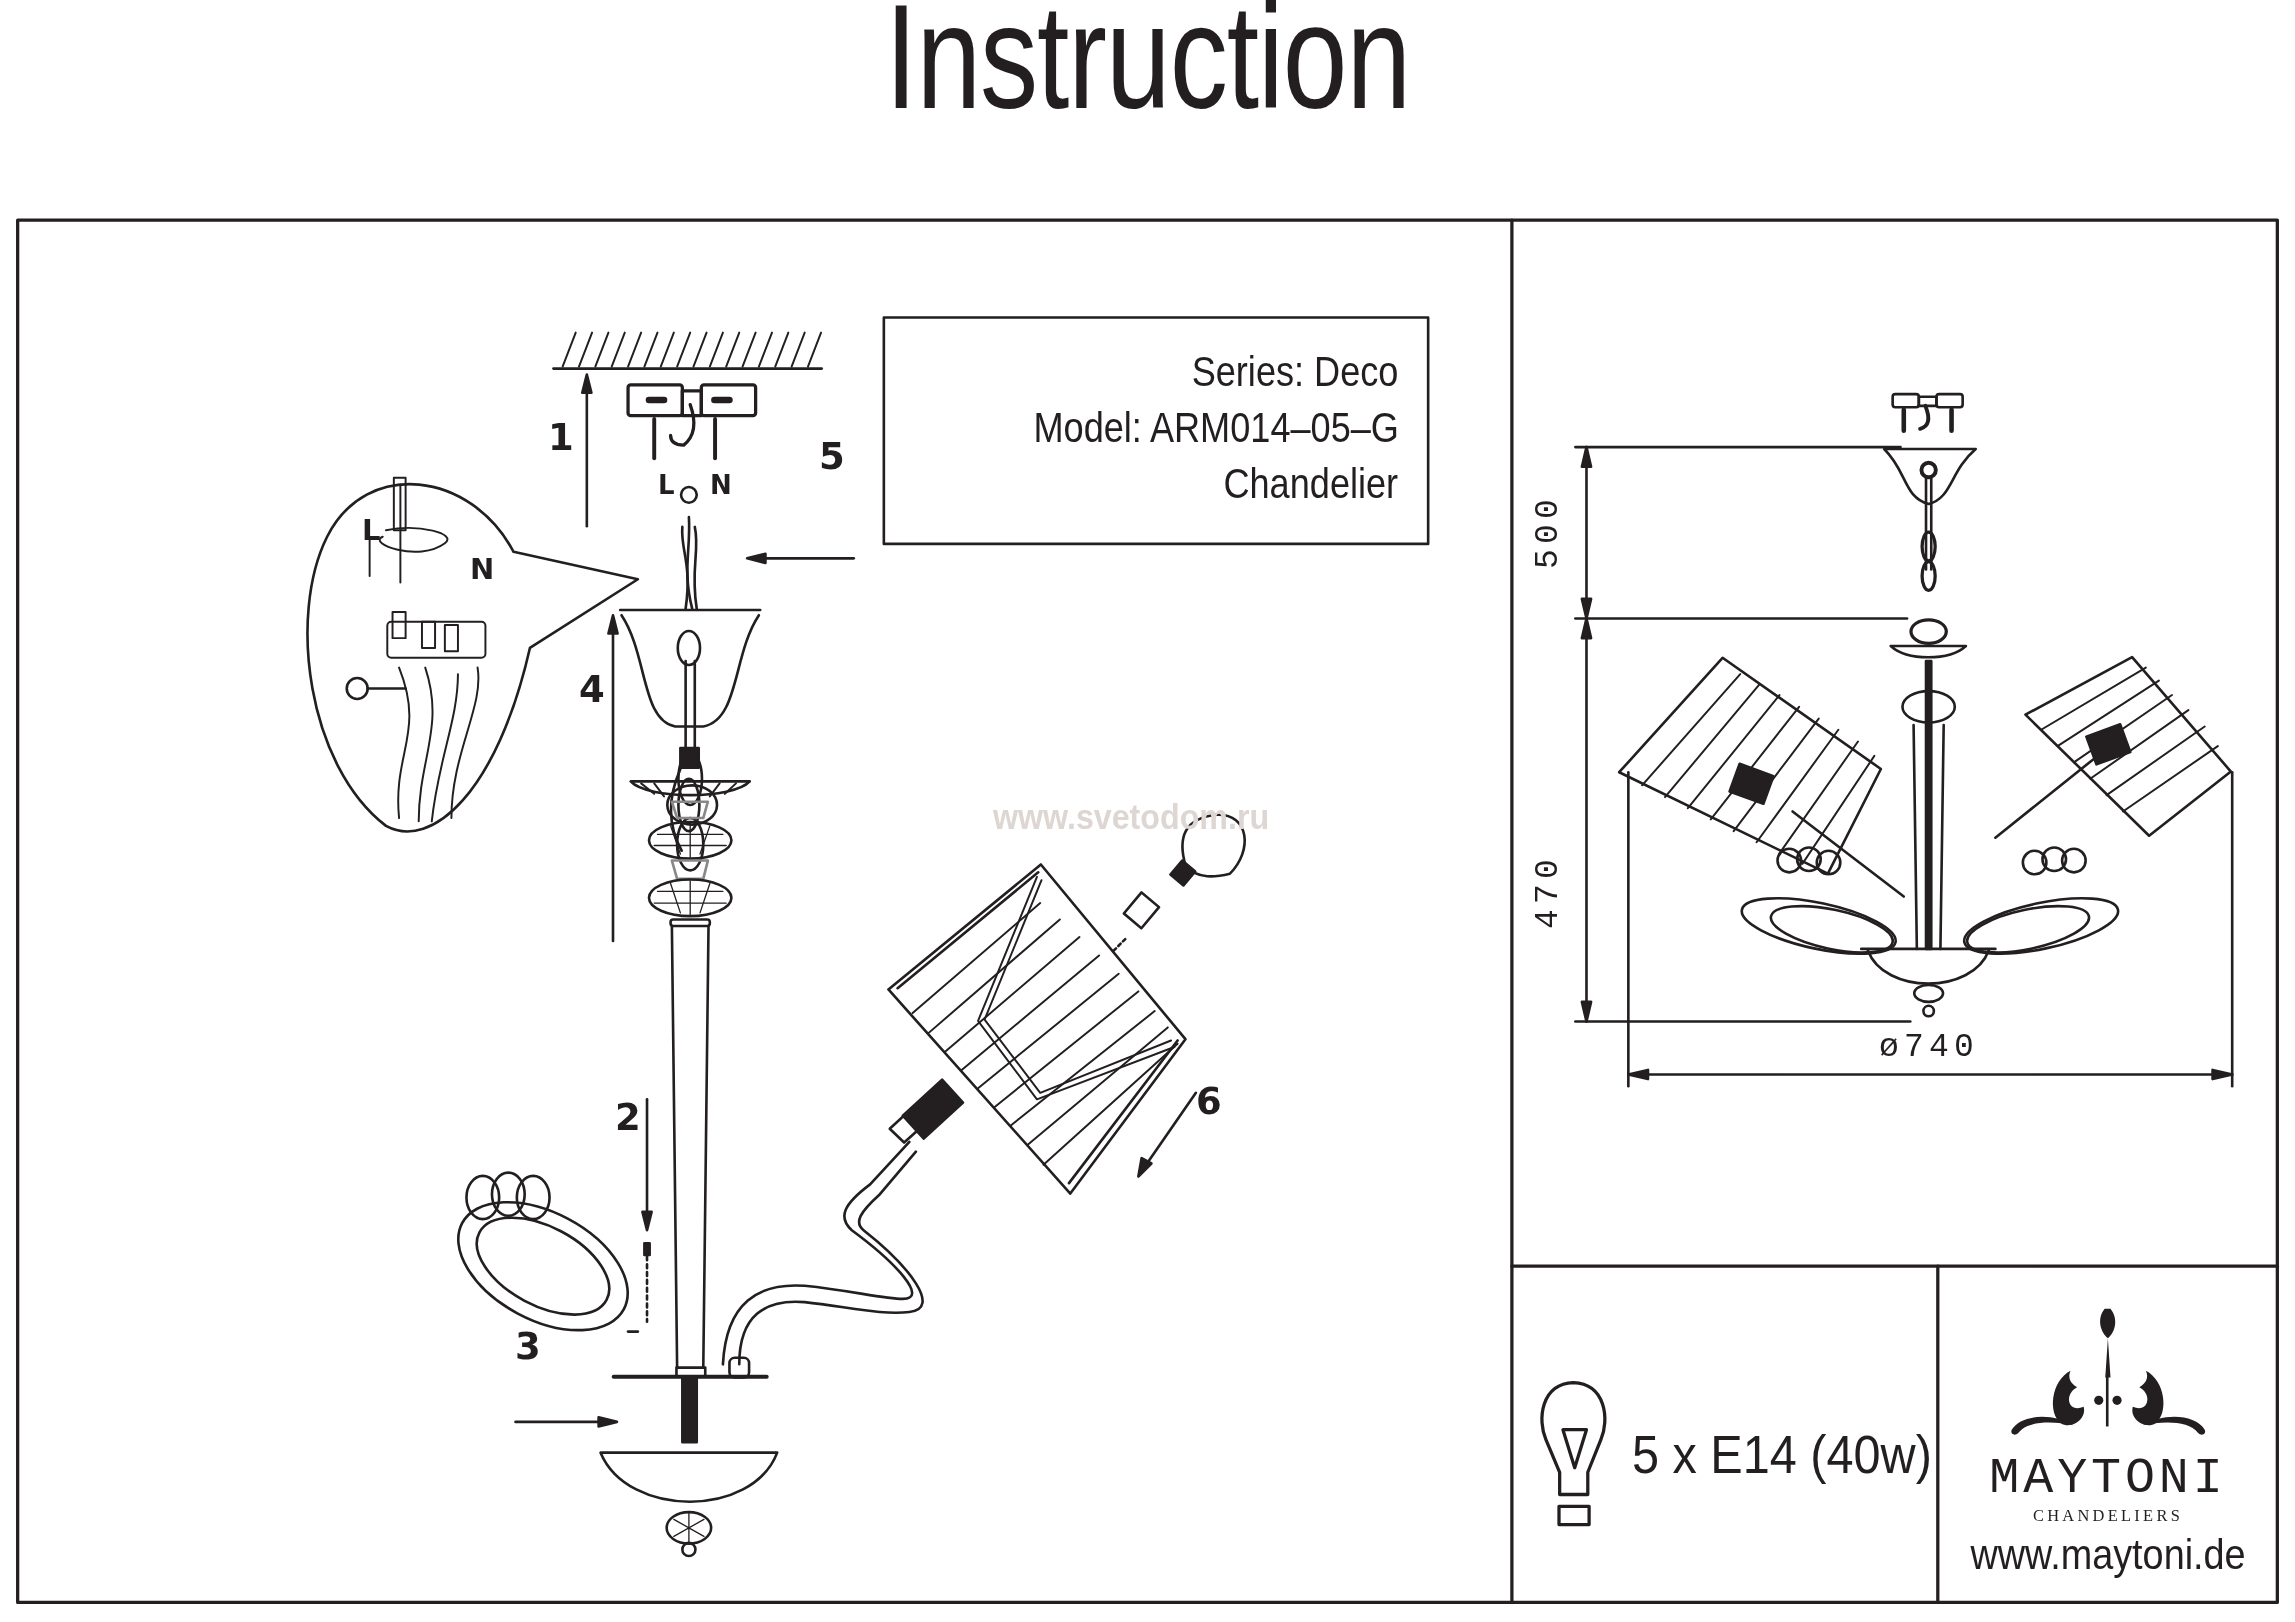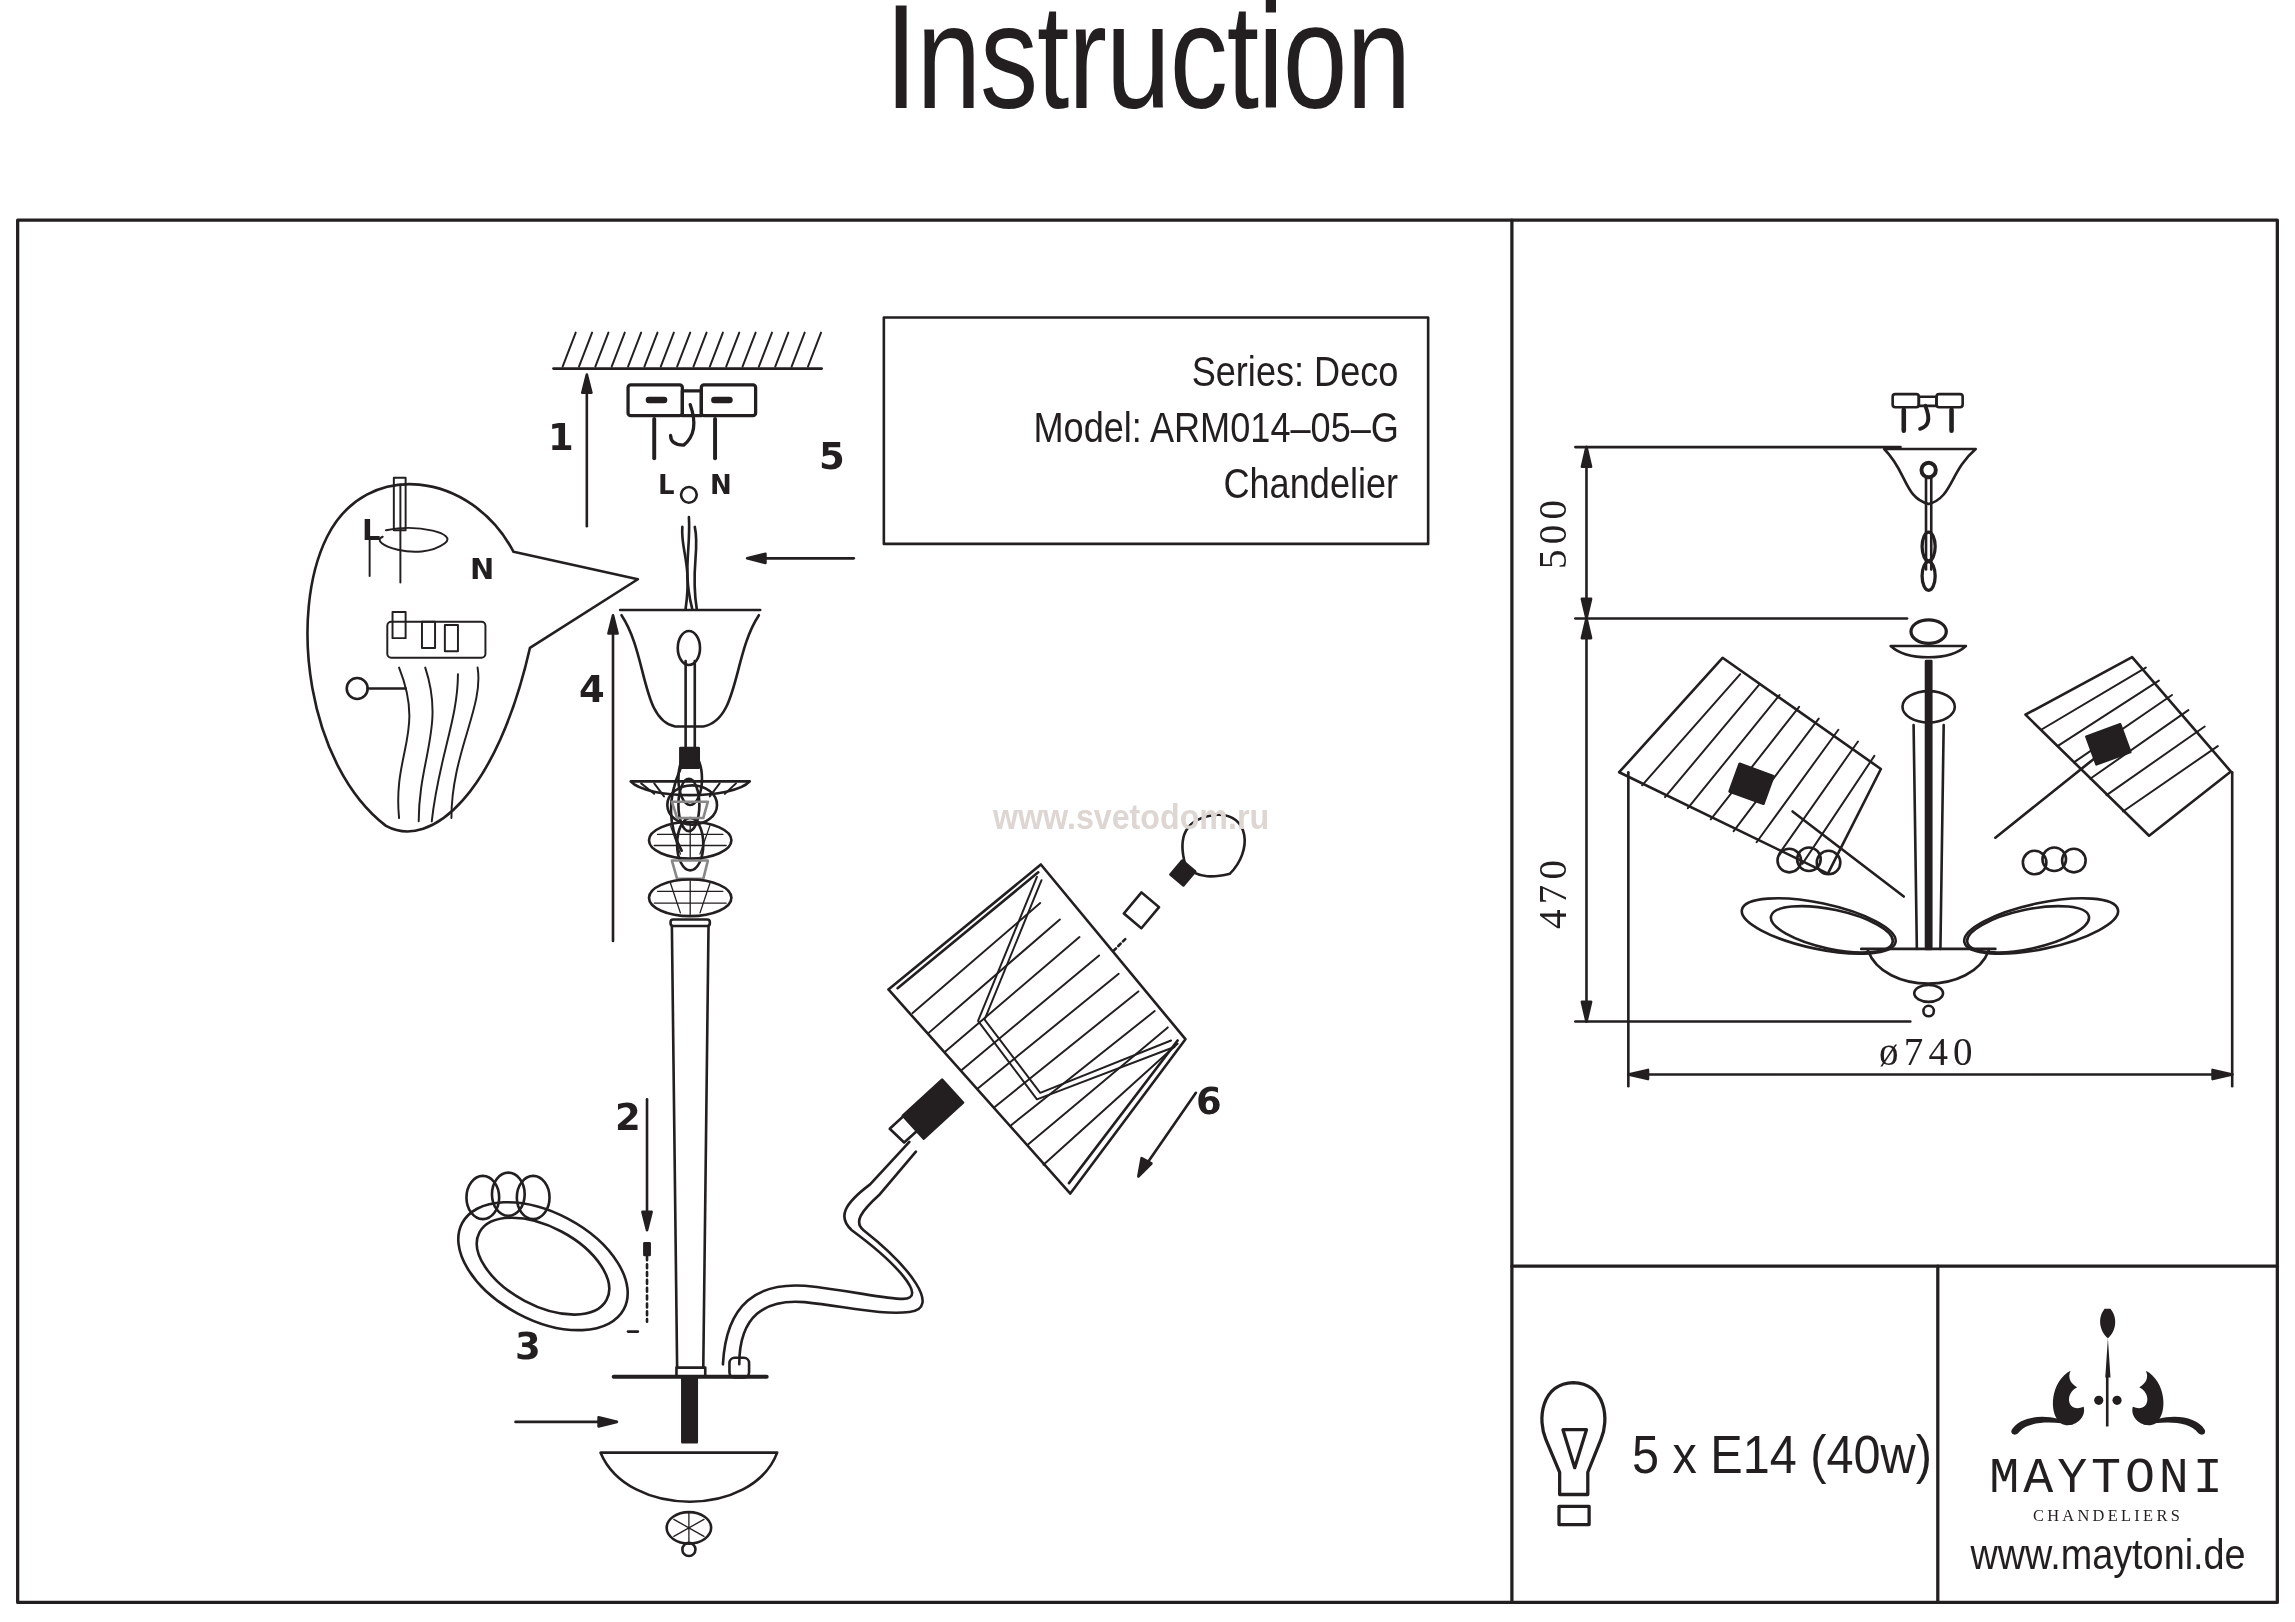--- a/index.html
+++ b/index.html
@@ -2,21 +2,21 @@
 <html style="font-size:10.5px"><head>
 <meta charset="utf-8">
 <style>
   html,body{margin:0;padding:0;background:#fff;}
   body{width:2295px;height:1623px;position:relative;overflow:hidden;font-family:"Liberation Sans",sans-serif;color:#231f20;}
   .abs{position:absolute;}
   #title{left:0;width:2295px;top:-18.3px;text-align:center;font-size:149px;line-height:149px;transform:scaleX(0.78);transform-origin:1148px 0;letter-spacing:-1.3px;}
   svg#art{position:absolute;left:0;top:0;}
   .info{position:absolute;right:0;text-align:right;font-size:42px;transform:scaleX(0.86);transform-origin:right center;white-space:nowrap;}
   .step{position:absolute;font-family:"DejaVu Sans",sans-serif;font-weight:bold;font-size:37px;line-height:37px;}
-  .dim{position:absolute;font-family:Liberation Serif, serif;font-size:39px;letter-spacing:5.2px;color:#231f20;}
+  .dim{position:absolute;font-family:Liberation Mono, monospace;font-size:33px;letter-spacing:5.2px;color:#231f20;}
   .lnlabel{position:absolute;font-family:"DejaVu Sans",sans-serif;font-weight:bold;font-size:26px;line-height:26px;}
   #watermark{left:993px;top:797px;font-size:35px;font-weight:bold;color:#ddd6d2;transform:scaleX(0.92);transform-origin:left top;white-space:nowrap;}
   #spec{left:1632px;top:1427px;font-size:54px;line-height:54px;transform:scaleX(0.9);transform-origin:left top;white-space:nowrap;}
   #brand{left:1938px;width:340px;top:1454px;text-align:center;font-family:Liberation Mono, monospace;font-size:50px;line-height:50px;letter-spacing:3.9px;}
   #brandsub{left:1938px;width:340px;top:1508px;text-align:center;font-family:"Liberation Serif",serif;font-size:16.4px;line-height:16.4px;letter-spacing:3.3px;}
   #site{left:1938px;width:340px;top:1534px;text-align:center;font-size:42px;line-height:42px;transform:scaleX(0.9);transform-origin:center top;white-space:nowrap;}
 </style>
 </head>
 <body>
 

